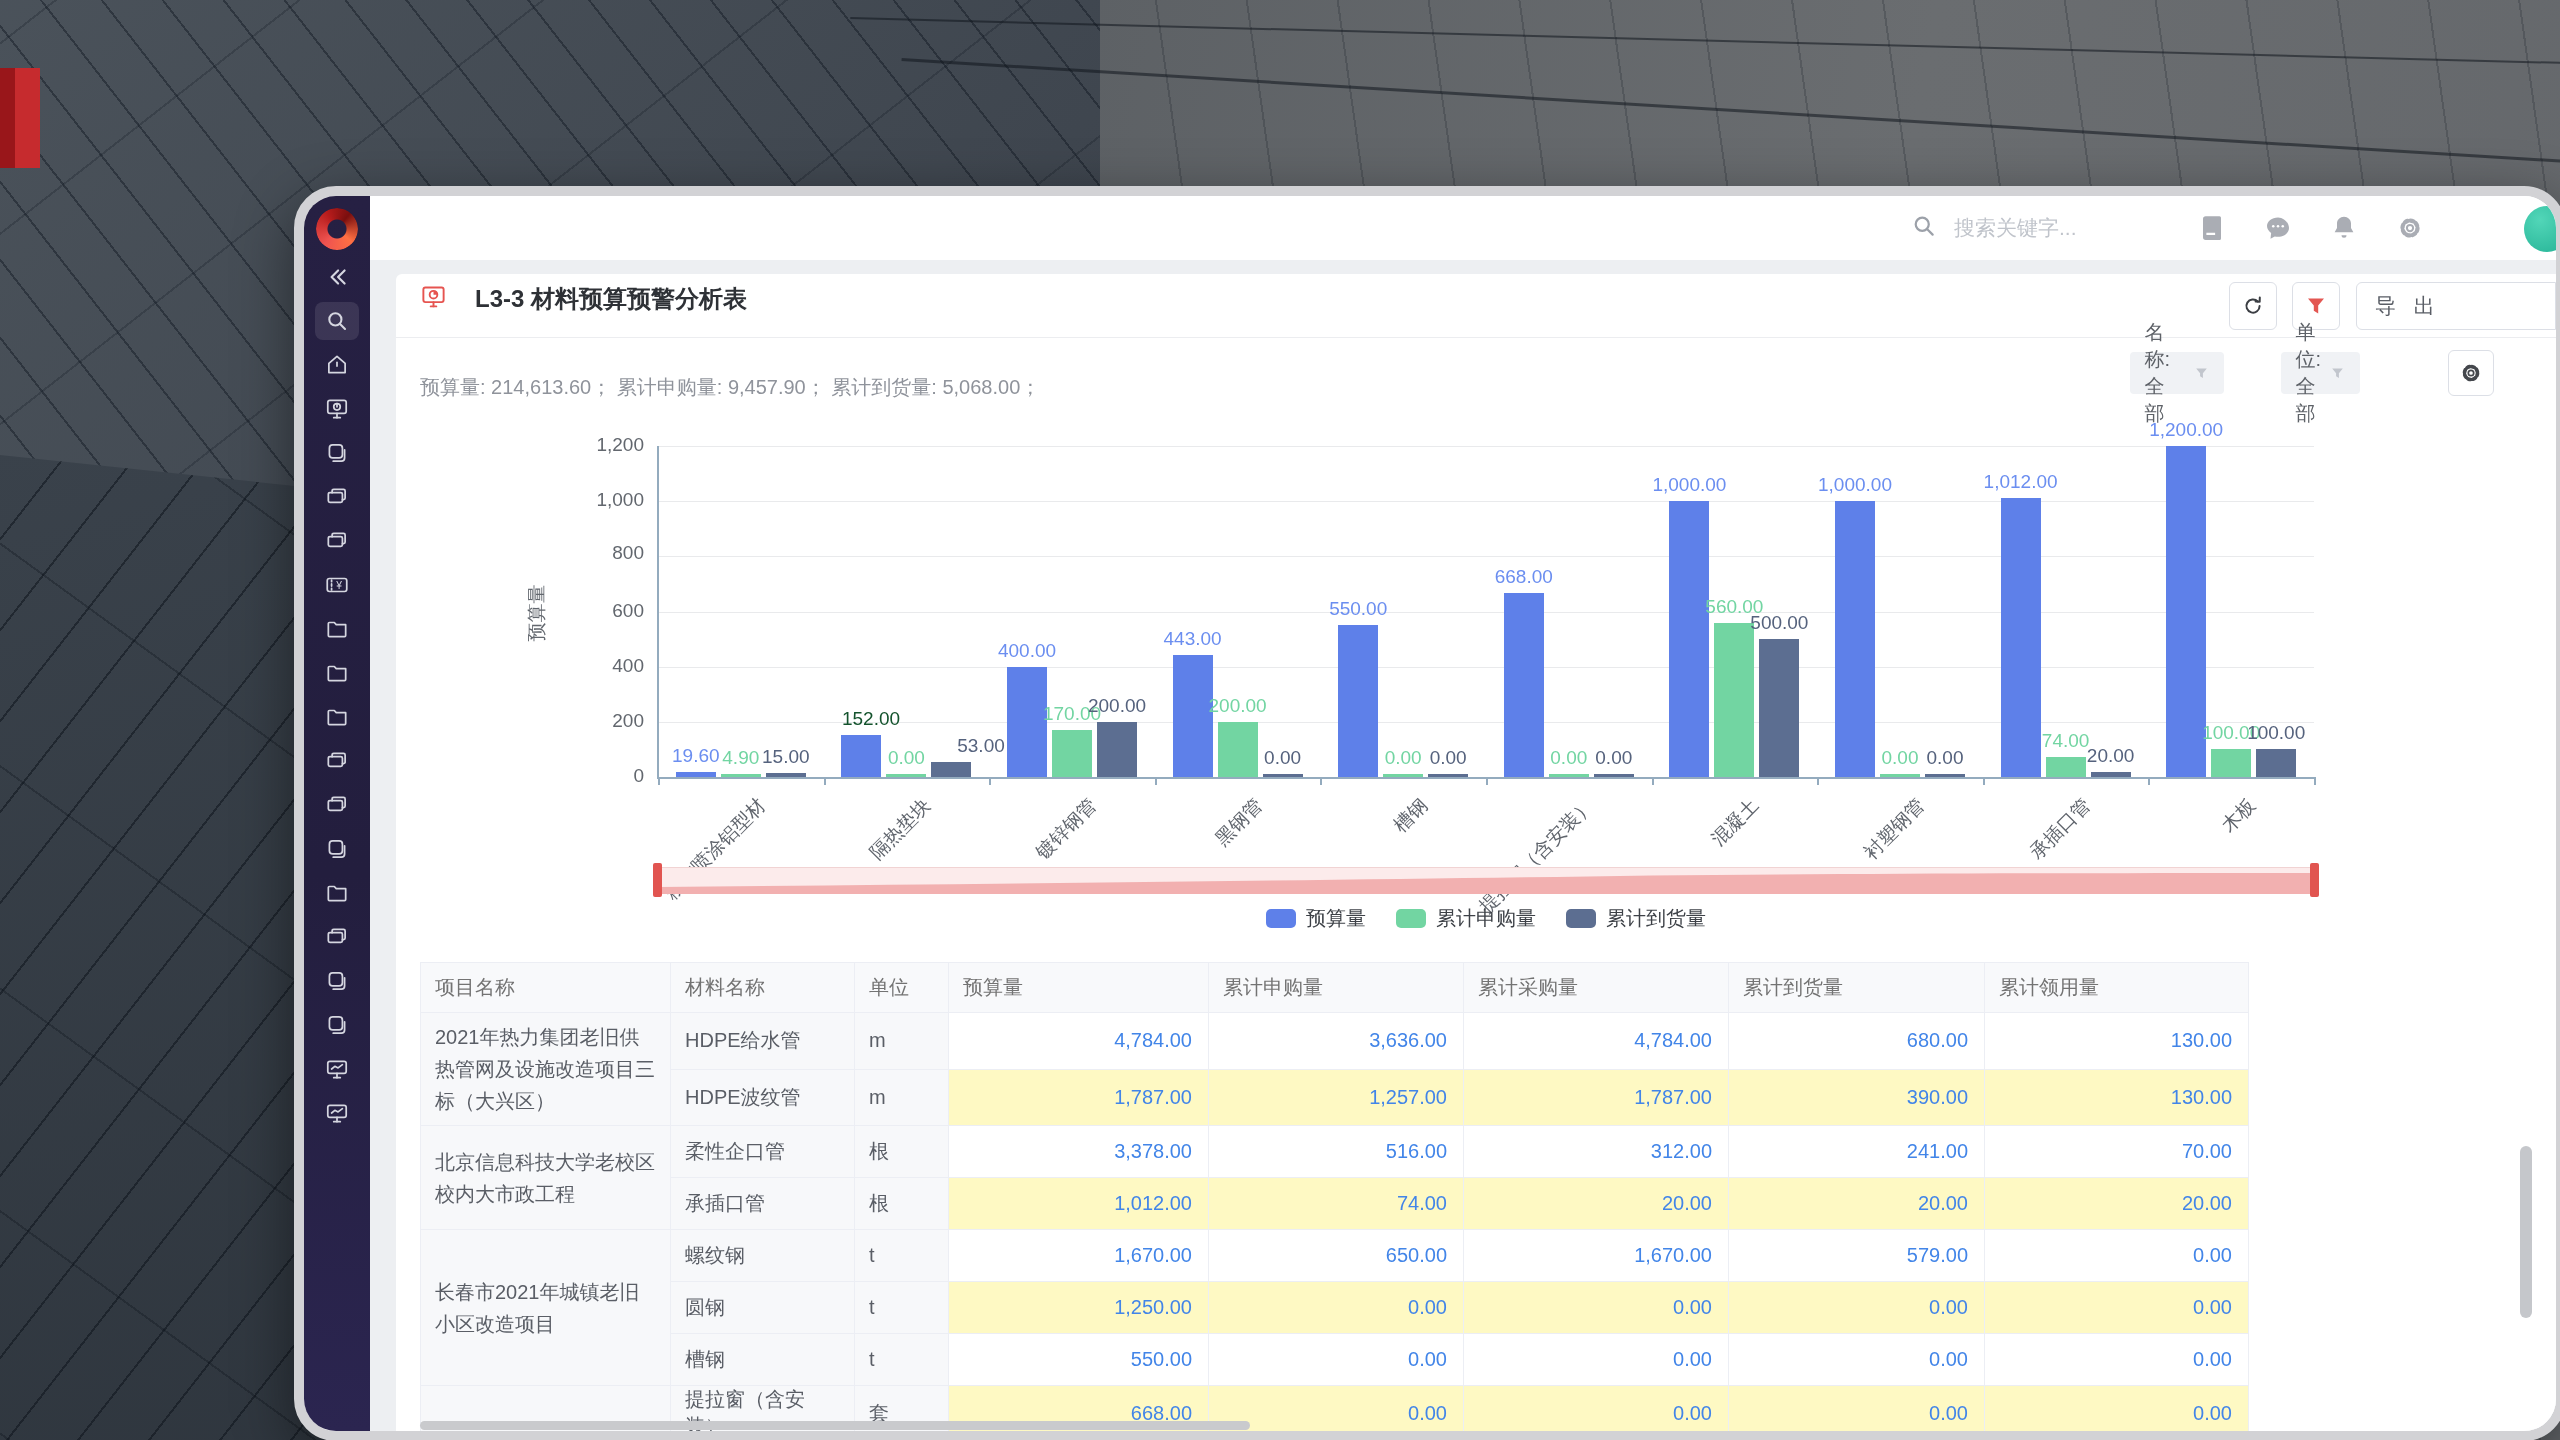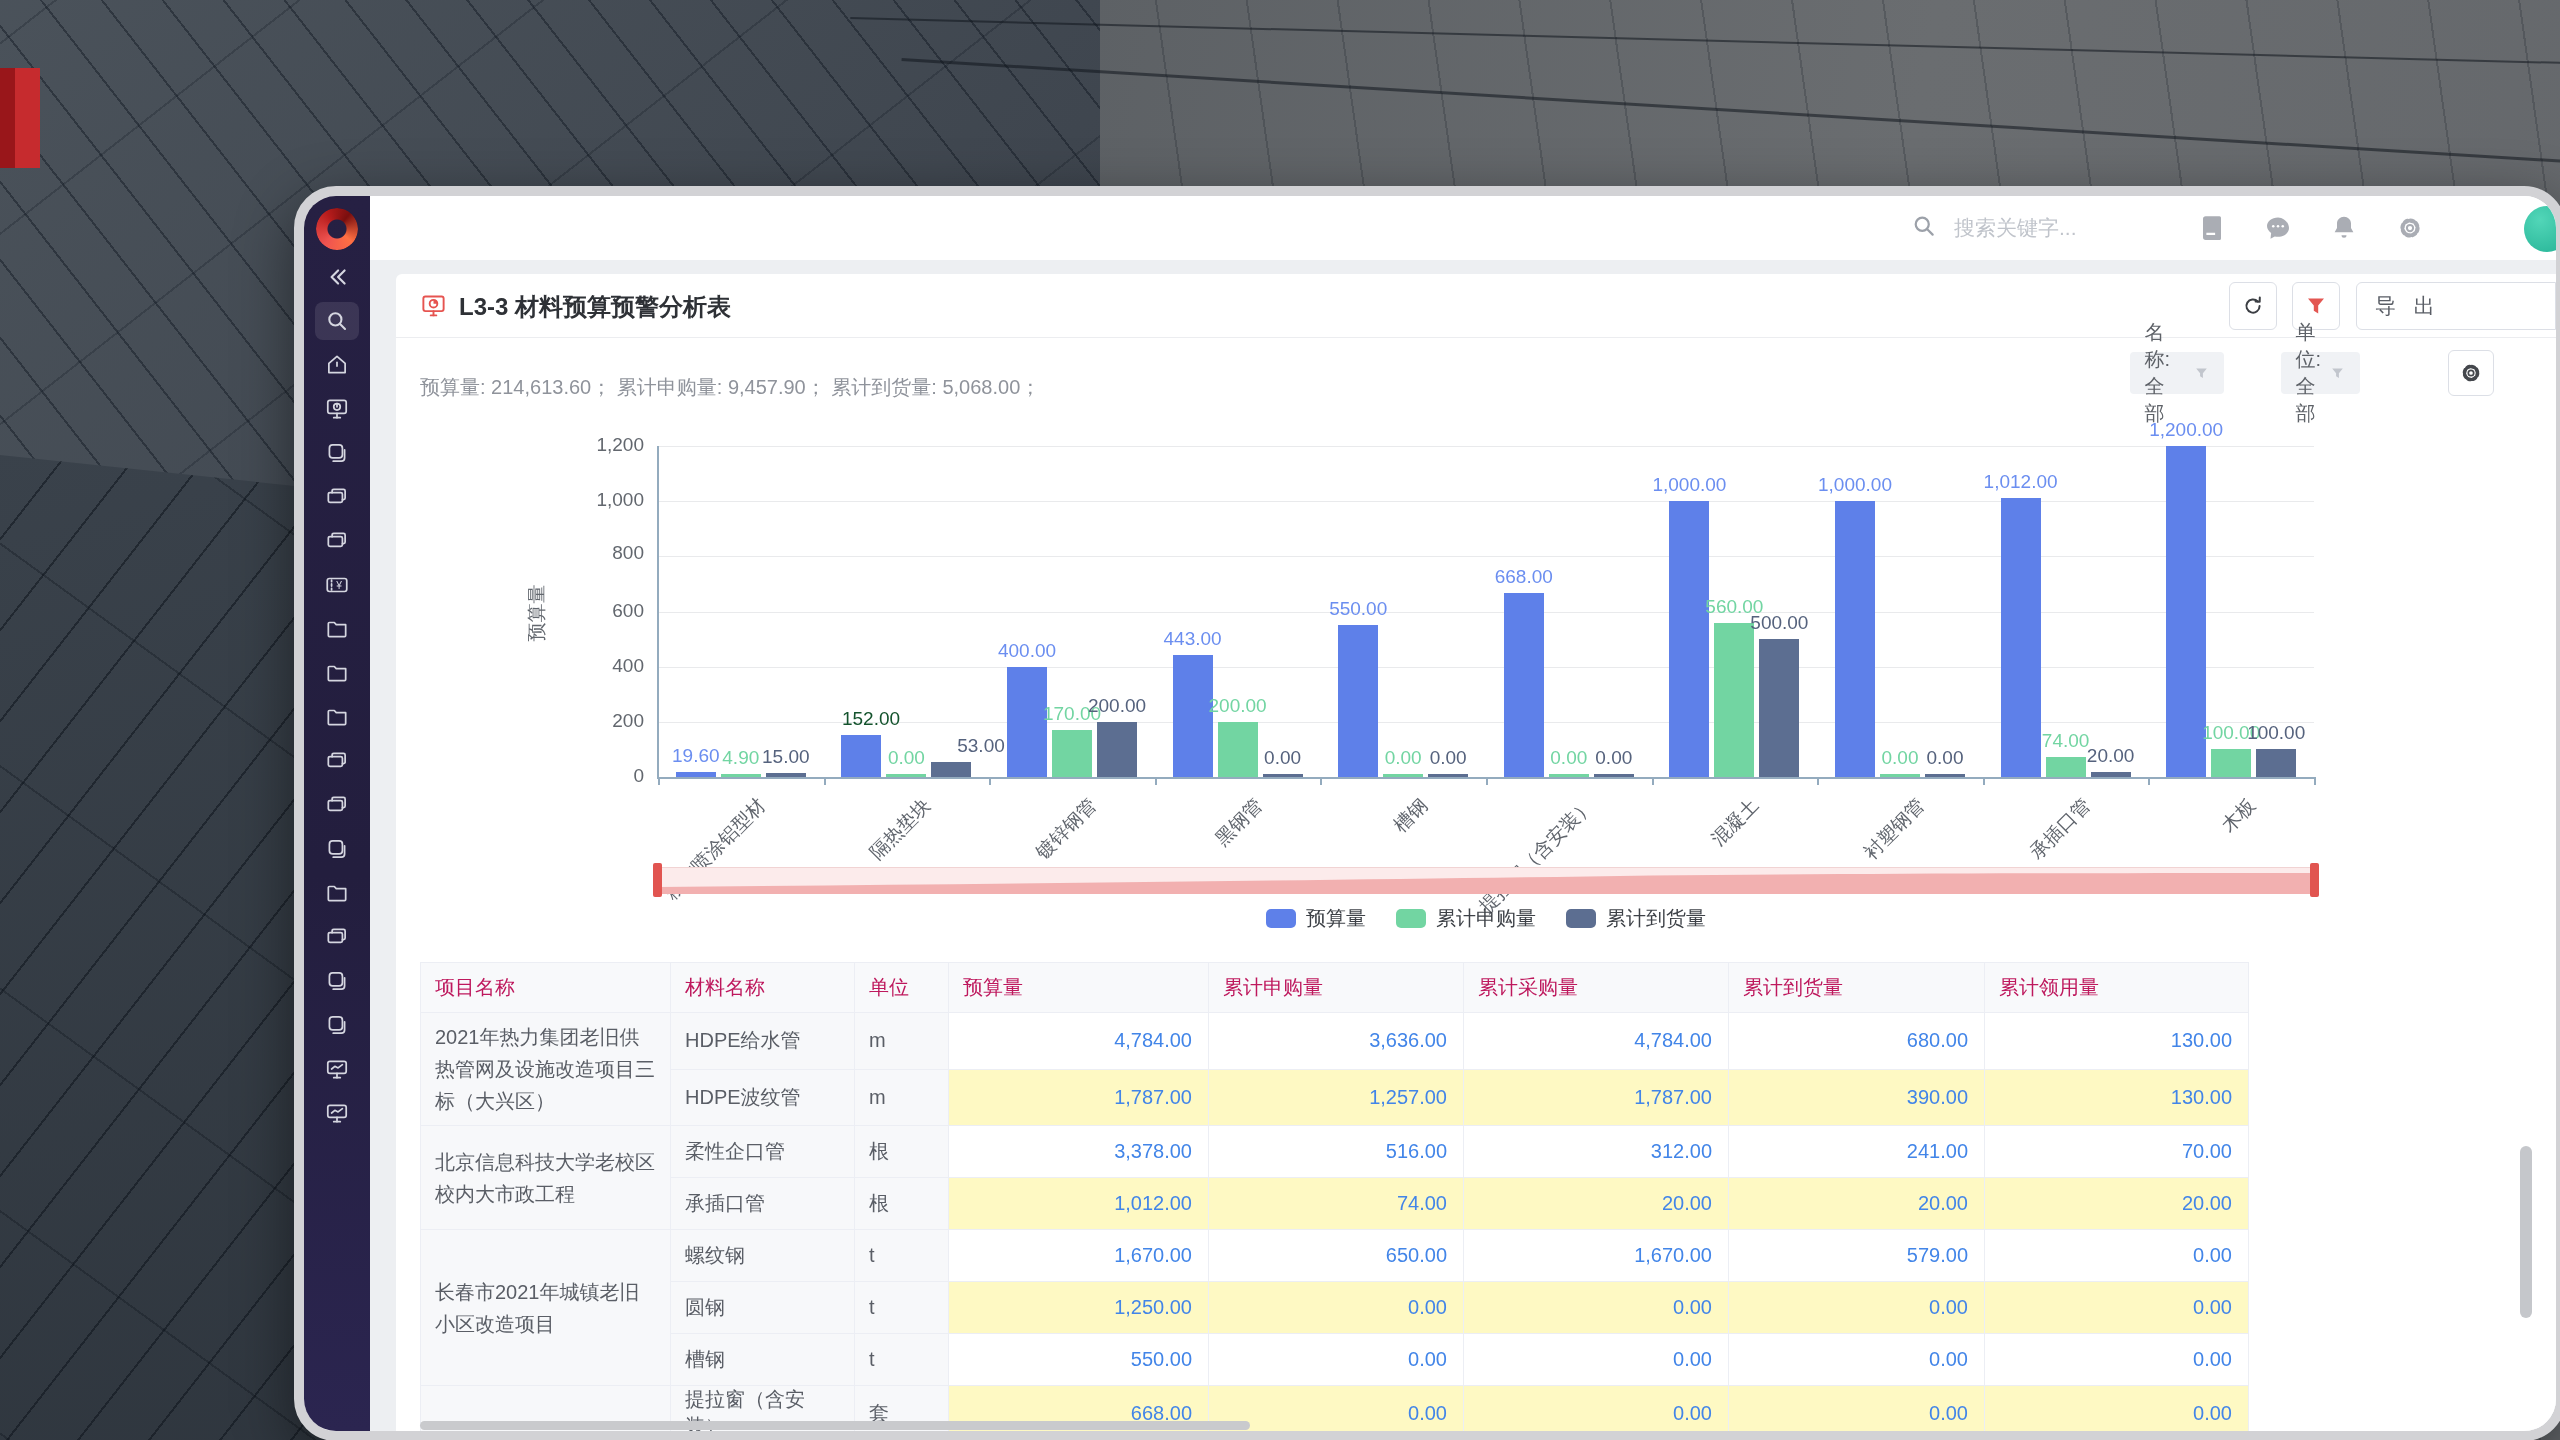--- a/index.html
+++ b/index.html
@@ -63,21 +63,21 @@
   .top-ic { width:32px; height:32px; display:flex; align-items:center; justify-content:center; cursor:pointer; }
   .top-ic svg { width:30px; height:30px; }
   .avatar { position:absolute; right:-14px; top:10px; width:46px; height:46px; border-radius:50%;
     background:radial-gradient(circle at 35% 30%, #52d6b8, #23b295); }
 
   
   .content { position:absolute; left:66px; top:64px; right:0; bottom:0; background:#edeff2; }
   .card { position:absolute; left:26px; top:14px; right:0; bottom:0; background:#ffffff; border-radius:6px 0 0 0; }
 
   .card-head { position:absolute; left:0; top:0; right:0; height:64px; border-bottom:1px solid #ecedf0; }
-  .report-title { position:absolute; left:24px; top:0; height:49px; display:flex; align-items:flex-end; gap:12px; }
+  .report-title { position:absolute; left:24px; top:0; height:49px; display:flex; align-items:center; gap:28px; }
   .report-title svg { width:27px; height:27px; }
   .report-title .txt { font-size:24px; font-weight:700; color:#2e3136; }
   .head-btn { position:absolute; top:8px; height:48px; background:#fff; border:1px solid #dcdfe6; border-radius:6px;
     display:flex; align-items:center; justify-content:center; cursor:pointer; }
   .btn-refresh { right:279px; width:48px; }
   .btn-filter  { right:216px; width:48px; }
   .btn-export  { right:0px; width:200px; justify-content:flex-start; padding-left:18px;
     font-size:21px; color:#5a5e66; letter-spacing:6px; border-radius:6px 0 0 6px; }
   .head-btn svg { width:24px; height:24px; }
 
@@ -111,21 +111,21 @@
 
   .legend { position:absolute; display:flex; gap:30px; transform:translateX(-50%); }
   .leg-item { display:flex; align-items:center; gap:10px; cursor:pointer; }
   .leg-swatch { width:30px; height:19px; border-radius:5px; }
   .leg-label { font-size:20px; color:#3d4147; }
 
   
   .tblwrap { position:absolute; left:24px; top:688px; }
   table.data { border-collapse:collapse; table-layout:fixed; width:1828px; }
   table.data th, table.data td { border:1px solid #eceef4; font-weight:400; }
-  table.data th { height:50px; background:#f8f9fb; font-size:20px; color:#be185d; text-align:left; padding:0 14px; }
+  table.data th { height:50px; background:#f8f9fb; font-size:20px; color:#737373; text-align:left; padding:0 14px; }
   table.data td { height:52px; font-size:20px; }
   td.proj { background:#f7f8fa; color:#5a5e66; padding:8px 14px; line-height:32px; vertical-align:middle; }
   td.meta { background:#f7f8fa; color:#5a5e66; padding:0 14px; }
   td.num  { color:#4285e8; text-align:right; padding:0 16px; cursor:pointer; }
   tr.odd  td.num { background:#ffffff; }
   tr.even td.num { background:#fef9c3; }
 
   .vscroll { position:absolute; right:24px; top:872px; width:12px; height:172px; background:#c5c7cb; border-radius:6px; cursor:grab; }
   .hscroll { position:absolute; left:24px; bottom:1px; width:830px; height:9px; background:#c9cacd; border-radius:5px; cursor:grab; }
 </style>

